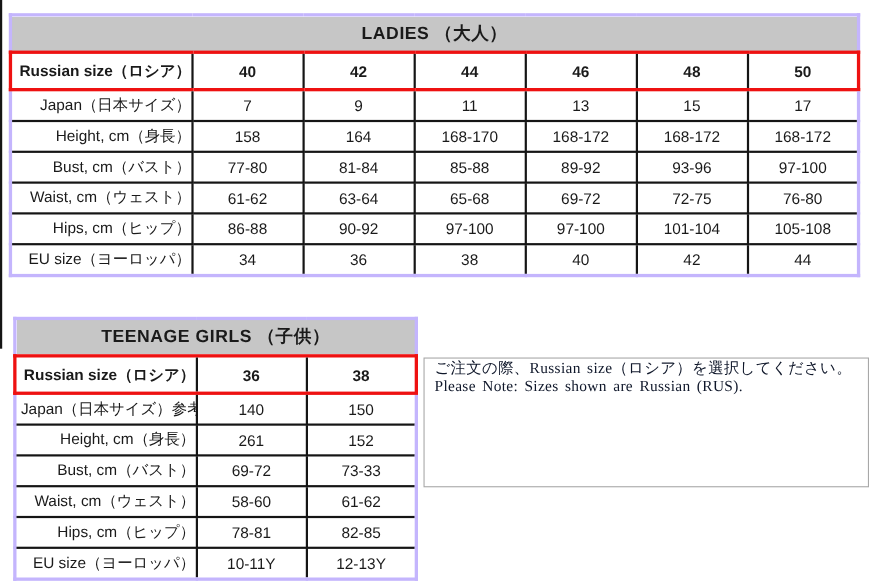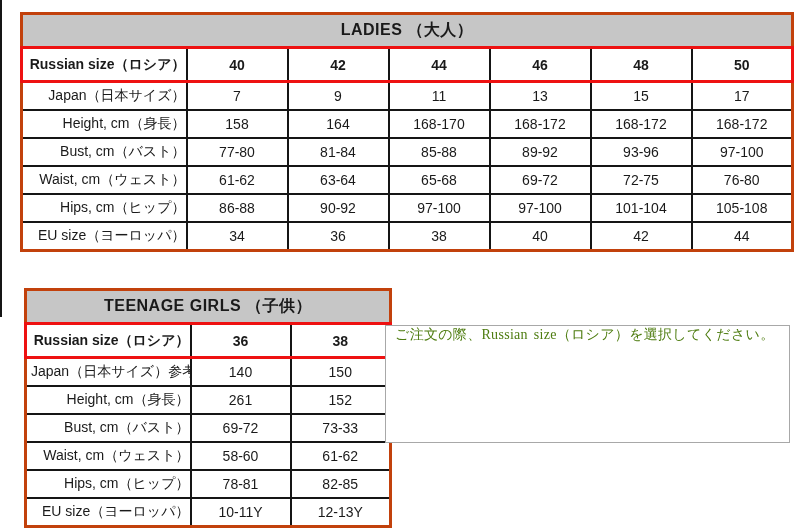--- a/index.html
+++ b/index.html
@@ -10,21 +10,21 @@
   }
   
   .edge-artifact{position:absolute;left:0;top:13;width:2px;height:317px;background:#151515;}
 
   table{border-collapse:collapse;table-layout:fixed;}
   .size-table{position:absolute;background:#fff;}
   .size-table td{
     border:2px solid #151515;height:26px;font-size:14px;
     vertical-align:middle;padding:0;overflow:hidden;white-space:nowrap;
   }
-  .size-table{border:3px solid #c2410c;margin-left:12px;}
+  .size-table{border:3px solid #c4b5fd;}
   .size-table td.lbl{text-align:right;padding-left:4px;}
   .size-table td.val{text-align:center;}
   .size-table td.head{
     background:#c6c6c6;text-align:center;font-weight:bold;font-size:16px;
     height:31px;letter-spacing:.5px;
   }
   .size-table tr.hl td{
     font-weight:bold;height:31px;
     border-top:3px solid #ee1111;border-bottom:3px solid #ee1111;
   }
@@ -170,15 +170,16 @@
     <td class="val">82-85</td>
   </tr>
   <tr>
     <td class="lbl">EU size（ヨーロッパ）</td>
     <td class="val">10-11Y</td>
     <td class="val">12-13Y</td>
   </tr>
 </tbody>
   </table>
 
-<div class="note-box" style="color:#4d7c0f;">
+<div class="note-box" style="color:#0f172a;">
   <p class="note-line-1">ご注文の際、Russian size（ロシア）を選択してください。</p>
+  <p class="note-line-2">Please Note: Sizes shown are Russian (RUS).</p>
 </div>
 
 </body></html>

